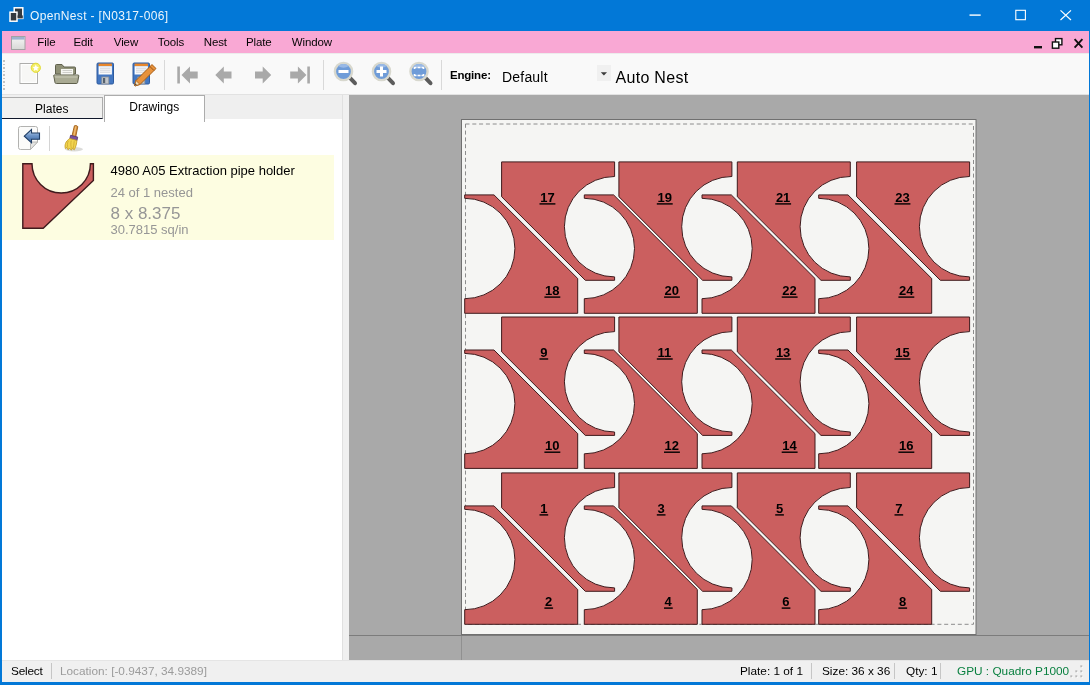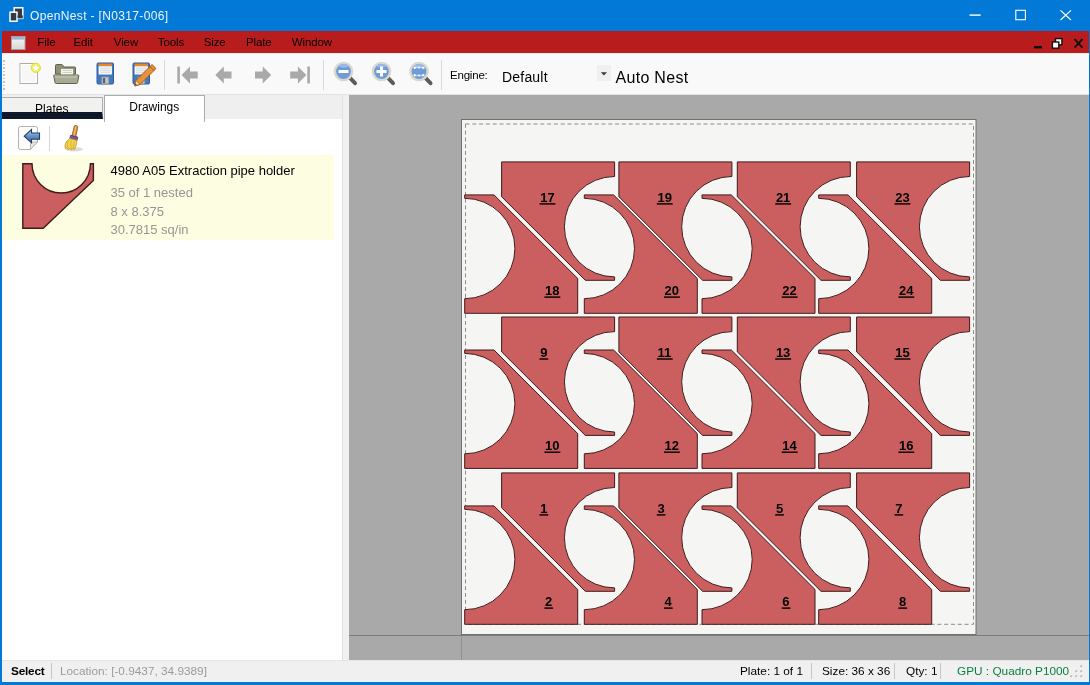--- a/index.html
+++ b/index.html
@@ -1,32 +1,32 @@
 <!DOCTYPE html>
 <html><head><meta charset="utf-8"><style>
 *{margin:0;padding:0;box-sizing:border-box}
 html,body{width:1090px;height:685px;overflow:hidden;font-family:"Liberation Sans",sans-serif;background:#fff}
 .abs{position:absolute}
 .tbi{position:absolute}
 #title{position:absolute;left:0;top:0;width:1090px;height:31px;background:#0278d7;color:#eef6fc;font-size:12px}
 #title span{position:absolute;left:30px;top:9px;letter-spacing:0.35px}
-#menu{position:absolute;left:0;top:31px;width:1090px;height:23px;background:#b91c1c;border-bottom:1px solid #ececec;font-size:11.5px;color:#050505;letter-spacing:-0.1px}
+#menu{position:absolute;left:0;top:31px;width:1090px;height:23px;background:#f9a8d4;border-bottom:1px solid #ececec;font-size:11.5px;color:#050505;letter-spacing:-0.1px}
 #menu .mi{position:absolute;top:5px}
 #toolbar{position:absolute;left:0;top:54px;width:1090px;height:41px;background:#f9f9f9;border-bottom:1px solid #e2e2e2}
 .tsep{position:absolute;top:60px;width:1px;height:30px;background:#d9d9d9}
 #grip{position:absolute;left:3px;top:60px;width:1.6px;height:30px;background-image:repeating-linear-gradient(#c2c2c2 0 1.5px,transparent 1.5px 3.5px)}
 #panel{position:absolute;left:0;top:95px;width:341.5px;height:565px;background:#fff}
 #splitter{position:absolute;left:341.5px;top:95px;width:7.5px;height:565px;background:#f0f0f0;border-left:1px solid #e0e0e0}
 #mdi{position:absolute;left:349px;top:95px;width:741px;height:565px;background:#a9a9a9}
 #statusbar{position:absolute;left:0;top:659.5px;width:1090px;height:22.5px;background:#f0f0f0;border-top:1px solid #e5e5e5;font-size:12px}
 #bottomborder{position:absolute;left:0;top:682px;width:1090px;height:3px;background:#0278d7}
 .sbsep{position:absolute;top:3px;width:1px;height:16px;background:#c6c6c6}
 .sbt{position:absolute;top:5px;color:#000;font-size:11.8px}
 .tab{position:absolute;font-size:12px;color:#000;text-align:center;border:1px solid #acacac}
-#tabPlates{left:1px;top:96.5px;width:101.5px;height:22.3px;background:#f1f1f0;line-height:22px;border-bottom:7px solid #0f172a}
+#tabPlates{left:1px;top:96.5px;width:101.5px;height:22.3px;background:#f1f1f0;line-height:22px;border-bottom:1px solid #0f172a}
 #tabDrawings{left:103.5px;top:94.5px;width:101.5px;height:27px;background:#fff;border-bottom:none;line-height:23px}
 #ptbsep{position:absolute;left:49px;top:126px;width:1px;height:25px;background:#d4d4d4}
 #item{position:absolute;left:1px;top:155px;width:333px;height:84.8px;background:#fdfde1}
 .winborder{position:absolute;background:#0278d7}
 </style></head><body>
 <div id="title">
     <span>OpenNest - [N0317-006]</span>
   </div>
 <svg style="position:absolute;left:9px;top:7px" width="16" height="16" viewBox="0 0 16 16">
     <rect x="5.2" y="0.8" width="8.6" height="10.6" fill="#333940" stroke="#fff" stroke-width="1.5"></rect>
@@ -36,21 +36,21 @@
 <svg style="position:absolute;left:940px;top:0" width="150" height="30" viewBox="0 0 150 30">
     <rect x="29.5" y="14.4" width="11.2" height="1.4" fill="#fff"></rect>
     <rect x="75.8" y="10.3" width="9.6" height="9.4" fill="none" stroke="#fff" stroke-width="1.1"></rect>
     <path d="M120.5 10.4 L131 20 M131 10.4 L120.5 20" stroke="#fff" stroke-width="1.2"></path>
   </svg>
 <div id="menu">
     <span class="mi" style="left:37.3px">File</span>
     <span class="mi" style="left:73.4px">Edit</span>
     <span class="mi" style="left:113.8px">View</span>
     <span class="mi" style="left:157.8px">Tools</span>
-    <span class="mi" style="left:203.7px">Size</span>
+    <span class="mi" style="left:203.7px">Nest</span>
     <span class="mi" style="left:245.9px">Plate</span>
     <span class="mi" style="left:291.7px">Window</span>
   </div>
 <svg style="position:absolute;left:10.5px;top:36px" width="15" height="14" viewBox="0 0 15 14">
     <defs>
       <linearGradient id="mib" x1="0" y1="0" x2="0" y2="1">
         <stop offset="0" stop-color="#f6f6f6"></stop>
         <stop offset="1" stop-color="#d8d8d6"></stop>
       </linearGradient>
     </defs>
@@ -130,21 +130,21 @@
       <g stroke="#fff" stroke-width="1.6" fill="none">
         <path d="M414.5 69 v-1.5 h2"></path>
         <path d="M423.5 69 v-1.5 h-2"></path>
         <path d="M414.5 74 v1.5 h2"></path>
         <path d="M423.5 74 v1.5 h-2"></path>
         <line x1="417.5" y1="67.5" x2="420.5" y2="67.5"></line>
         <line x1="417.5" y1="75.5" x2="420.5" y2="75.5"></line>
       </g>
     </g>
   </svg>
-<div class="abs" style="left:450px;top:69px;font-size:11.5px;font-weight:normal;letter-spacing:-0.2px">Engine:</div>
+<div class="abs" style="left:450px;top:69px;font-size:11.5px;font-weight:bold;letter-spacing:-0.2px">Engine:</div>
 <div class="abs" style="left:502px;top:69px;font-size:14px;letter-spacing:0.2px">Default</div>
 <div class="abs" style="left:597px;top:64.5px;width:13.5px;height:16.5px;background:#f0f0f0"></div>
 <svg class="abs" style="left:597px;top:64.5px" width="14" height="17">
     <path d="M3.8 7.2 H10 L6.9 10.6 Z" fill="#3a3a3a"></path>
   </svg>
 <div class="abs" style="left:615.5px;top:69px;font-size:16px;letter-spacing:0.3px">Auto Nest</div>
 <div id="panel"></div>
 <div class="abs" style="left:0;top:95px;width:348.5px;height:23.8px;background:#efefef"></div>
 <div class="tab" id="tabPlates">Plates</div>
 <div class="tab" id="tabDrawings">Drawings</div>
@@ -167,22 +167,22 @@
     <path d="M17.2 2.2 L15.4 11 L16.6 11.4 L18.5 2.6 Z" fill="#eebc74"></path>
     <path d="M12.6 11.3 L19.7 13.1 L18.9 16.7 L11.8 14.9 Z" fill="#7a519e" stroke="#583a76" stroke-width="0.9"></path>
     <path d="M11.8 14.6 L18.9 16.4 C18.7 19.8 17.8 23.2 16.2 25.8 L14.4 24.2 L13.4 26.2 L11.4 24 L10.2 25.8 L8.4 23.4 L7.4 24.6 C6.4 21.2 7.4 17.2 11.8 14.6 Z" fill="#f2d54e" stroke="#c5a02c" stroke-width="0.9"></path>
     <path d="M10.4 16.8 C9.2 19.2 9.2 21.6 9.8 23.6 M13.2 16.6 C12.6 19.6 12.8 22 13.4 24.4 M16.2 17.2 C16 20 15.6 22.4 15.2 24.6" stroke="#cfa832" stroke-width="0.8" fill="none"></path>
   </svg>
 <div id="item"></div>
 <svg style="position:absolute;left:21.5px;top:163px" width="74" height="67" viewBox="0 0 74 67">
     <path d="M0.8 0.8 H10 A29 29 0 1 0 68.4 0.8 H71.4 V17.4 L21.2 65.2 H0.8 Z" fill="#cb5f5f" stroke="#3f1b1d" stroke-width="1.4"></path>
   </svg>
 <div class="abs" style="left:110.5px;top:162.5px;font-size:13px;font-weight:normal">4980 A05 Extraction pipe holder</div>
-<div class="abs" style="left:110.5px;top:185.3px;font-size:13px;color:#969696">35 of 1 nested</div>
-<div class="abs" style="left:110.5px;top:203.6px;font-size:13px;color:#969696">8 x 8.375</div>
+<div class="abs" style="left:110.5px;top:185.3px;font-size:13px;color:#969696">24 of 1 nested</div>
+<div class="abs" style="left:110.5px;top:203.6px;font-size:17px;color:#969696">8 x 8.375</div>
 <div class="abs" style="left:110.5px;top:221.8px;font-size:13px;color:#969696">30.7815 sq/in</div>
 <div id="splitter"></div>
 <div id="mdi"></div>
 <div class="abs" style="left:349px;top:634.5px;width:741px;height:1px;background:#7c7c7c"></div>
 <div class="abs" style="left:461px;top:635.5px;width:1px;height:24px;background:#909090"></div>
 <svg style="position:absolute;left:461px;top:119px" width="517" height="517" viewBox="0 0 517 517">
 <rect x="0.5" y="0.5" width="514.5" height="515" fill="#f5f5f3" stroke="#707070" stroke-width="1"></rect>
 <rect x="4.5" y="5" width="508" height="500.3" fill="none" stroke="#8c8c8c" stroke-width="1" stroke-dasharray="4 2.8"></rect>
 <defs>
       <path id="pp" d="M0 0 H29.3 L113 83.6 V118.4 H0 V103.8 A50.2 50.2 0 1 0 0 3.4 Z"></path>
@@ -254,21 +254,21 @@
 <rect x="78.5" y="395.2" width="8.7" height="1.4" fill="#000"></rect>
 <rect x="83.4" y="488.4" width="8.7" height="1.4" fill="#000"></rect>
 <rect x="195.8" y="395.2" width="8.7" height="1.4" fill="#000"></rect>
 <rect x="203.0" y="488.4" width="8.7" height="1.4" fill="#000"></rect>
 <rect x="314.2" y="395.2" width="8.7" height="1.4" fill="#000"></rect>
 <rect x="320.7" y="488.4" width="8.7" height="1.4" fill="#000"></rect>
 <rect x="433.5" y="395.2" width="8.7" height="1.4" fill="#000"></rect>
 <rect x="437.4" y="488.4" width="8.7" height="1.4" fill="#000"></rect>
 </svg>
 <div id="statusbar"></div>
-<div class="sbt" style="position:absolute;left:11px;top:664px;font-weight:bold;letter-spacing:-0.2px">Select</div>
+<div class="sbt" style="position:absolute;left:11px;top:664px;font-weight:normal;letter-spacing:-0.2px">Select</div>
 <div class="sbsep" style="left:51px;top:662.5px"></div>
 <div class="sbt" style="position:absolute;left:60px;top:664px;color:#9b9b9b">Location: [-0.9437, 34.9389]</div>
 <div class="sbt" style="position:absolute;left:740px;top:664px">Plate: 1 of 1</div>
 <div class="sbsep" style="left:811px;top:662.5px"></div>
 <div class="sbt" style="position:absolute;left:822px;top:664px">Size: 36 x 36</div>
 <div class="sbsep" style="left:893.5px;top:662.5px"></div>
 <div class="sbt" style="position:absolute;left:906px;top:664px">Qty: 1</div>
 <div class="sbsep" style="left:939.5px;top:662.5px"></div>
 <div class="sbt" style="position:absolute;left:957px;top:664px;color:#0a8040">GPU : Quadro P1000</div>
 <svg style="position:absolute;left:1069px;top:664px" width="18" height="18" viewBox="0 0 18 18">

